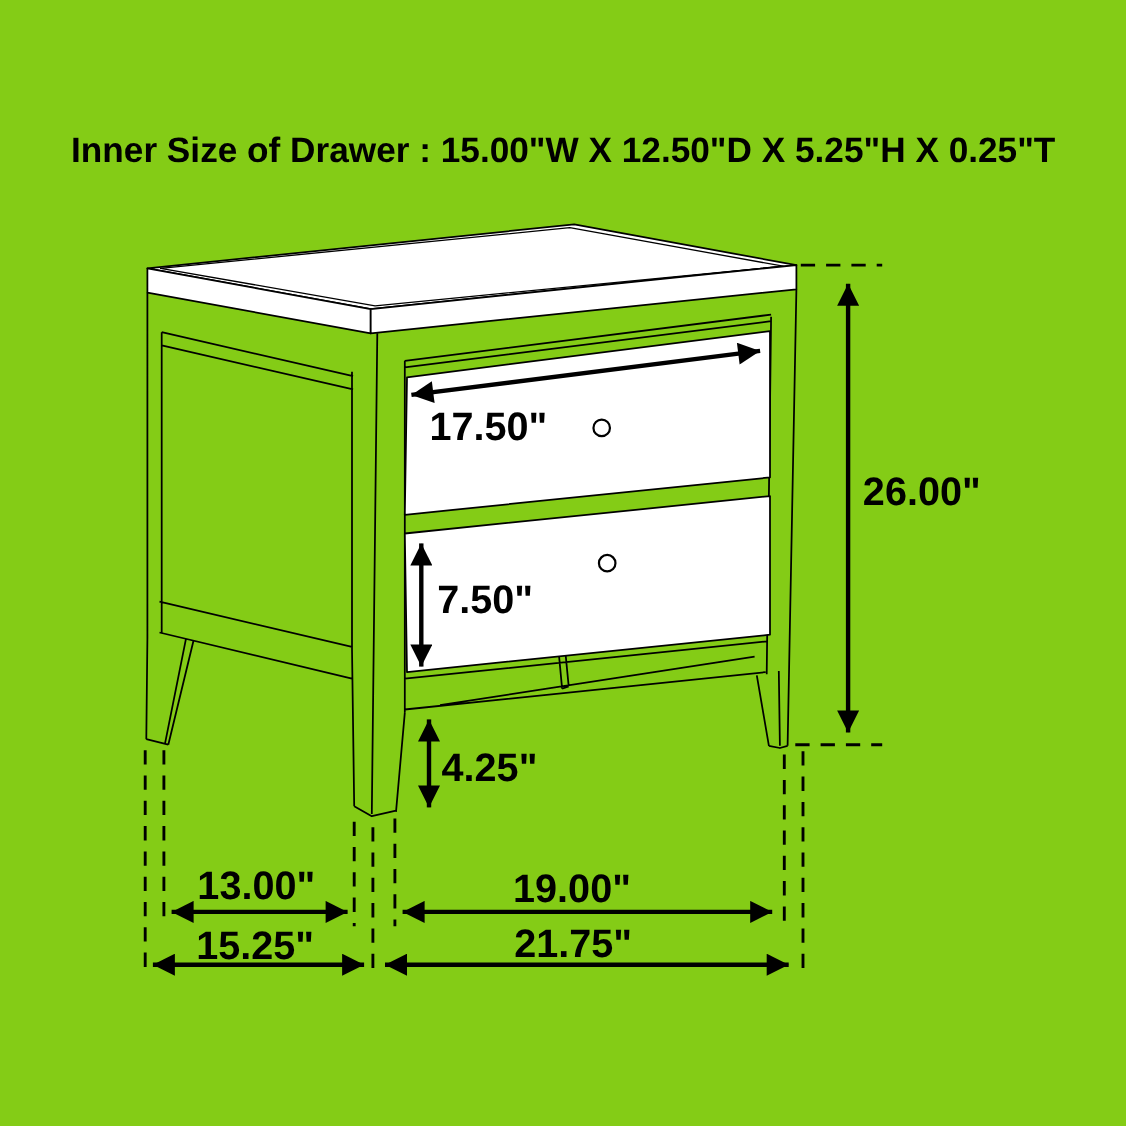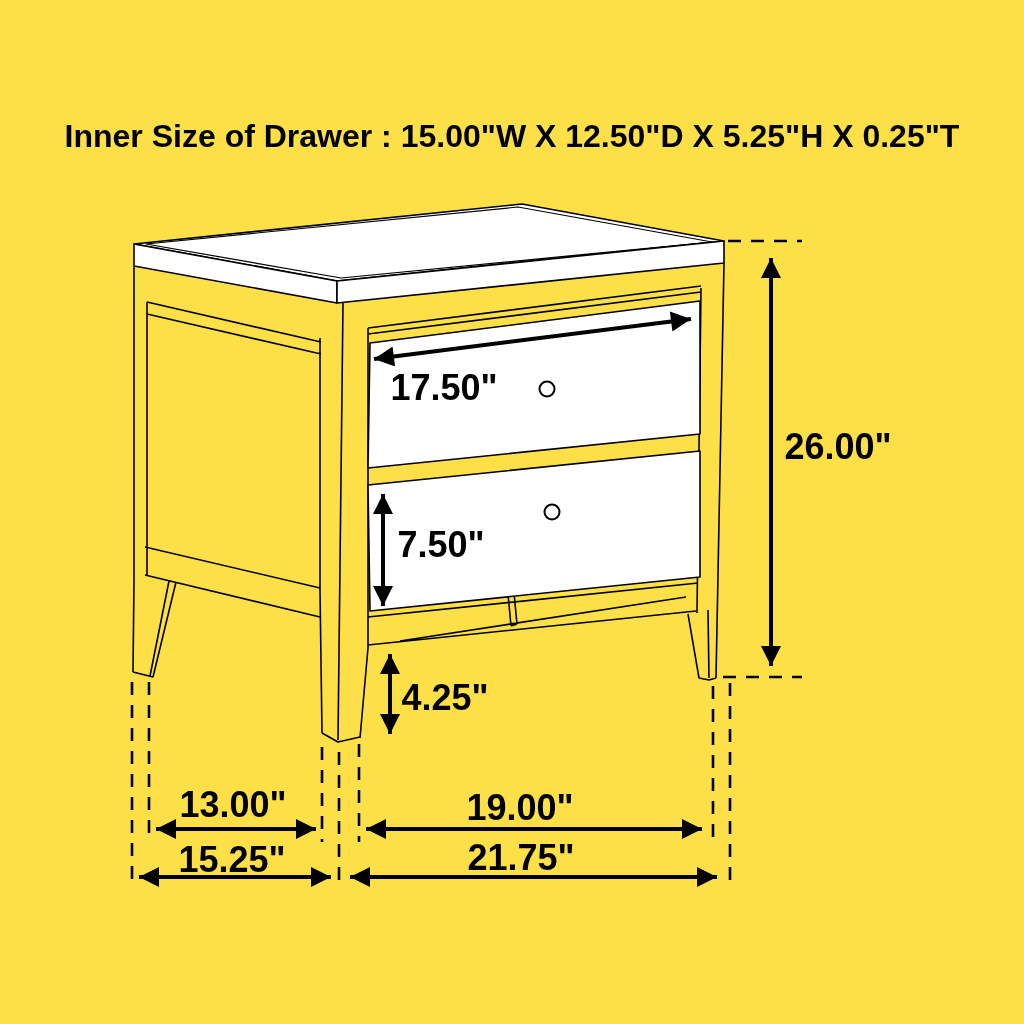--- a/index.html
+++ b/index.html
@@ -1,19 +1,19 @@
 <!DOCTYPE html>
 <html><head>
 <meta charset="utf-8">
 <style>
   html,body{margin:0;padding:0;background:#ffffff;}
   .page{
     position:relative;
     width:1024px;height:1024px;
-    background:#fde047;
+    background:#84cc16;
     font-family:"Liberation Sans", sans-serif;
     overflow:hidden;
   }
   .title{
     position:absolute;
     top:118px;left:0;
     width:1024px;
     text-align:center;
     font-size:32px;
     font-weight:bold;

